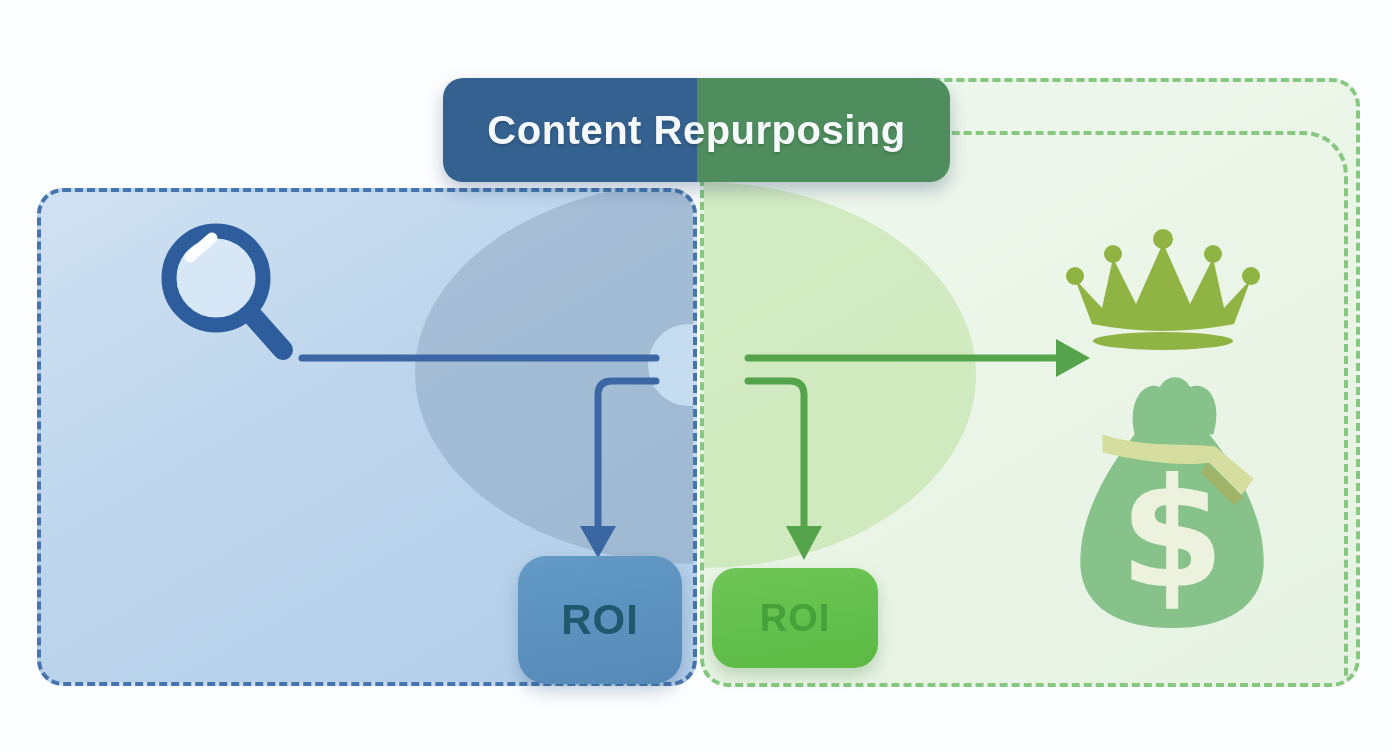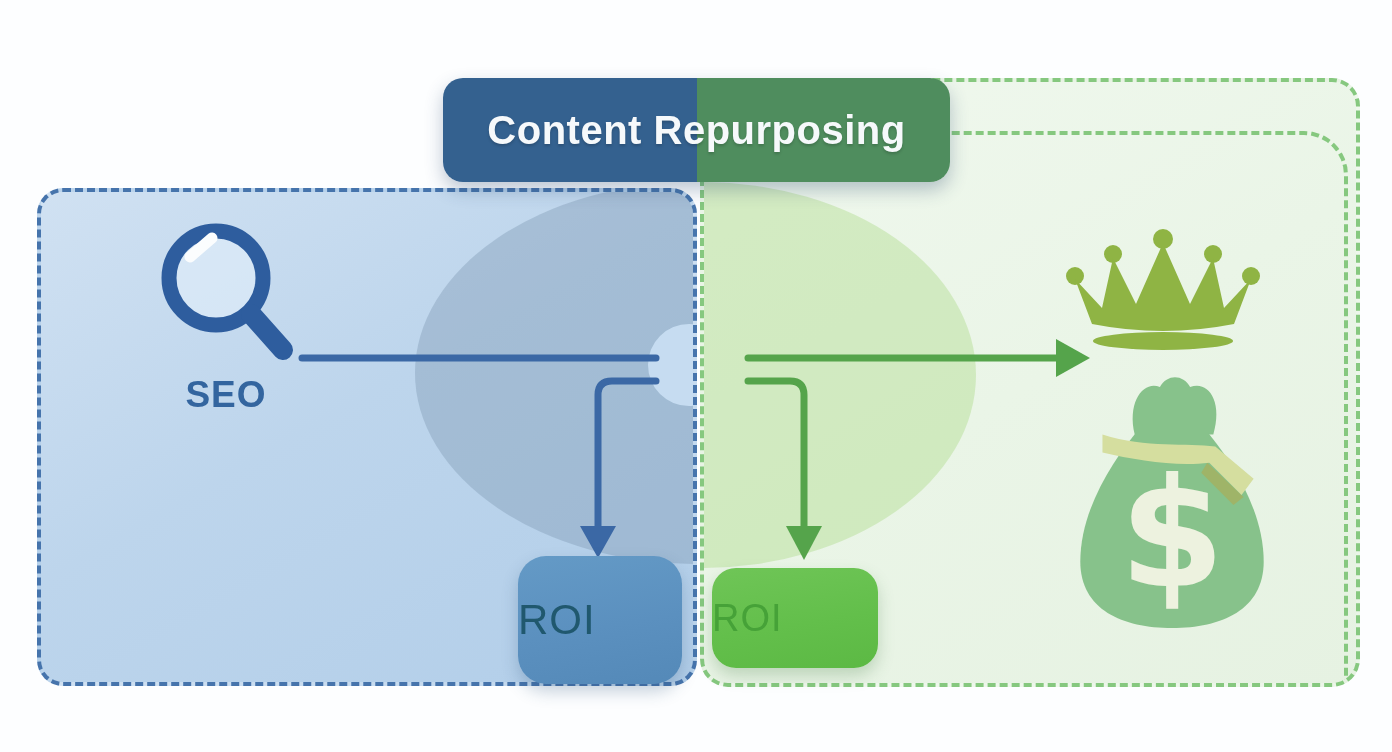--- a/index.html
+++ b/index.html
@@ -59,22 +59,22 @@
     font-size:37px;font-weight:bold;color:#33659f;letter-spacing:1px;
   }
   .authority-label{
     position:absolute;left:152px;top:520px;
     font-size:40px;font-weight:bold;color:#f4f7fa;letter-spacing:0.5px;
     text-shadow:0 2px 4px rgba(90,120,150,0.35);
   }
 
   
   .roi-box{
-    position:absolute;display:flex;align-items:center;
-    font-weight:normal;letter-spacing:1px;
+    position:absolute;display:flex;align-items:center;justify-content:center;
+    font-weight:bold;letter-spacing:1px;
   }
   .roi-blue{
     left:518px;top:556px;width:164px;height:128px;border-radius:28px;
     background:linear-gradient(170deg,#649ac6 0%,#5b90bf 55%,#5489b8 100%);
     color:#20586e;font-size:42px;
     box-shadow:0 8px 16px rgba(40,80,120,0.25);
   }
   .roi-green{
     left:712px;top:568px;width:166px;height:100px;border-radius:24px;
     background:linear-gradient(170deg,#6fc557 0%,#63bf4b 55%,#5cb944 100%);
@@ -111,21 +111,20 @@
   </div>
 
   <div class="icon magnifier-icon">
     <svg width="155" height="165" viewBox="0 0 155 165">
       <circle cx="64" cy="70" r="47" fill="rgba(228,240,251,0.55)" stroke="#2e5d9e" stroke-width="15"></circle>
       <line x1="38" y1="49" x2="60" y2="30" stroke="#fbfdfe" stroke-width="11" stroke-linecap="round"></line>
       <line x1="99" y1="106" x2="131" y2="142" stroke="#2e5d9e" stroke-width="20" stroke-linecap="round"></line>
     </svg>
   </div>
 
-  <div class="seo-label">SEO</div>
 
 
   <svg class="connectors" width="1392" height="752" viewBox="0 0 1392 752">
 
     <path d="M302 358 H656" stroke="#3b68a5" stroke-width="7" stroke-linecap="round" fill="none"></path>
 
     <path d="M656 381 H612 Q598 381 598 395 V528" stroke="#3b68a5" stroke-width="7" stroke-linecap="round" fill="none"></path>
     <path d="M580 526 L616 526 L598 558 Z" fill="#3b68a5"></path>
 
     <path d="M748 358 H1056" stroke="#55a44b" stroke-width="7" stroke-linecap="round" fill="none"></path>

